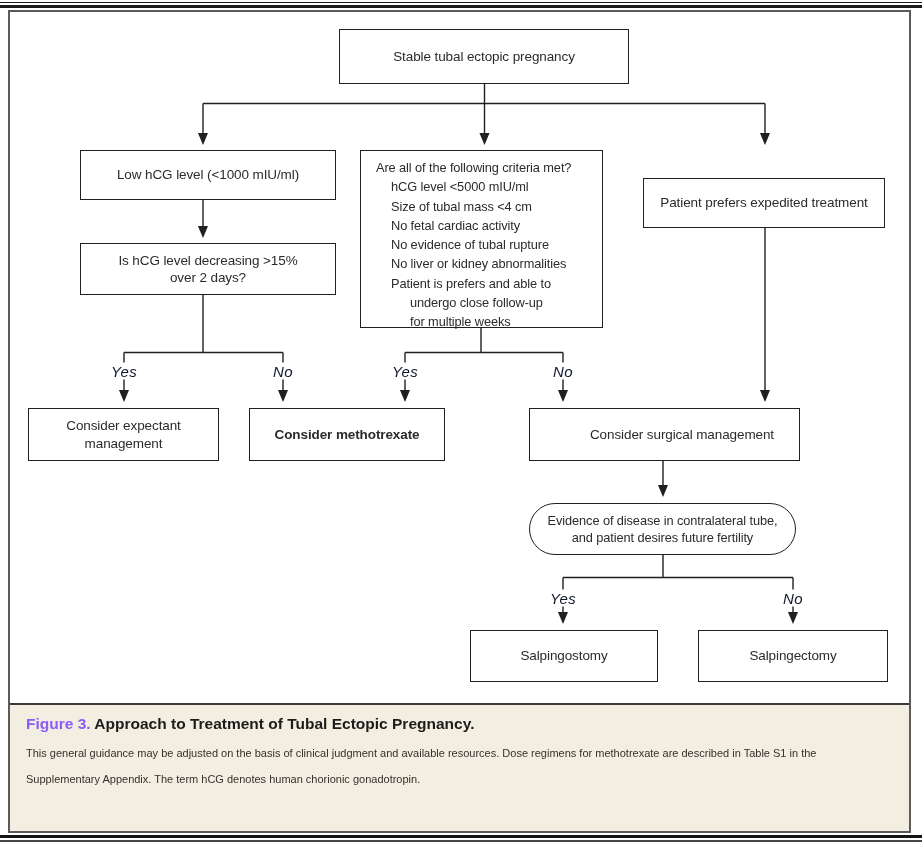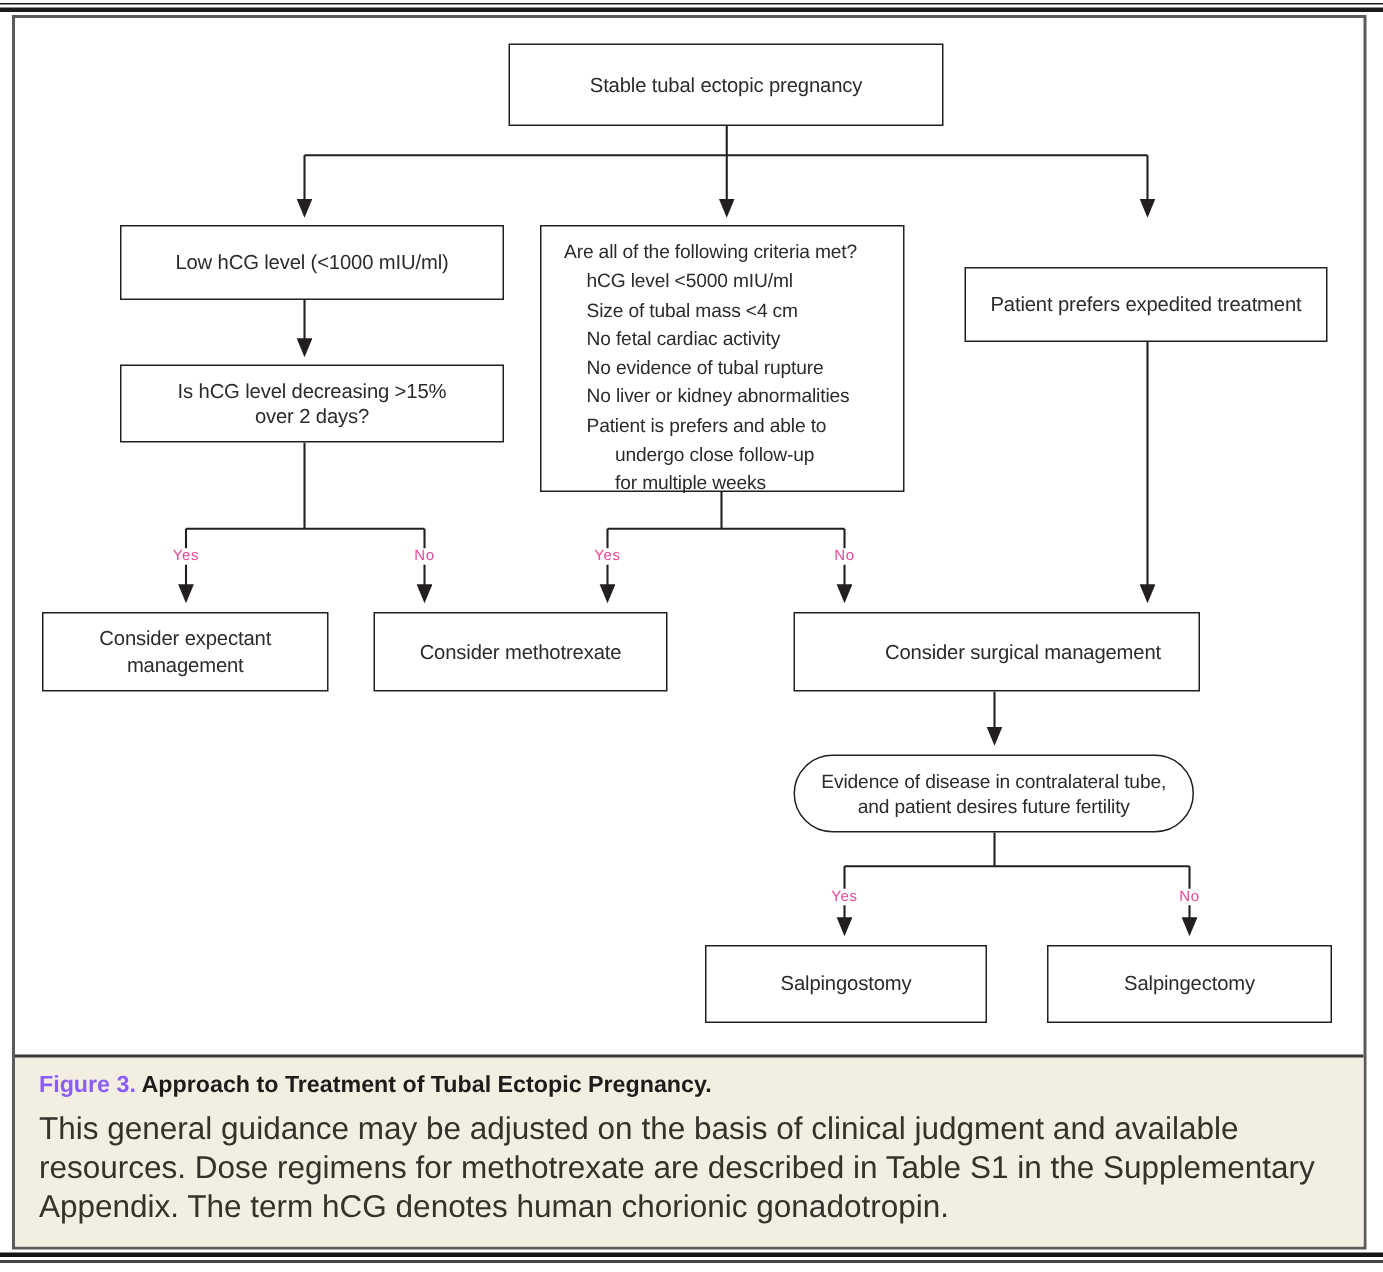--- a/index.html
+++ b/index.html
@@ -27,31 +27,31 @@
     display:flex;flex-direction:column;align-items:center;justify-content:center;
     font-size:13.5px;line-height:17.5px;color:#2b2b2b;letter-spacing:-0.1px;
   }
   .box .ln{white-space:nowrap;}
   .box-criteria{align-items:flex-start;justify-content:flex-start;padding:7px 8px 6px 15px;line-height:19.3px;font-size:12.8px;}
   .box-criteria .ind1{padding-left:15px;}
   .box-criteria .ind2{padding-left:34px;}
   .box-evidence{font-size:12.8px;border-radius:26px;}
   .edge-label{
     position:absolute;transform:translate(-50%,-50%);
-    background:#fff;padding:0 5px;font-size:10px;letter-spacing:0.4px;color:#ec4899;
+    background:#fff;padding:0 5px;font-size:15px;letter-spacing:0.4px;color:#0f172a;font-style:italic;
   }
   
   .caption{
     position:absolute;left:0;right:0;bottom:0;top:691px;
     background:#f3eee2;border-top:2px solid #3a3a3a;box-sizing:border-box;
     padding:10px 26px 10px 16px;
   }
   .cap-title{margin:0 0 7px 0;font-size:15.5px;font-weight:bold;color:#1e1c1a;}
   .cap-fig{color:#8b5cf6;}
-  .cap-body{margin:0;font-size:21px;line-height:26px;color:#35312b;}
+  .cap-body{margin:0;font-size:11px;line-height:26px;color:#35312b;}
 </style>
 </head>
 <body>
 
 <div class="page">
 
   <div class="rule rule-top-thin"></div>
   <div class="rule rule-top-thick"></div>
 
   <div class="frame">
@@ -116,21 +116,21 @@
     <div class="box" style="left:80px;top:243px;width:256px;height:52px;">
       <div class="ln">Is hCG level decreasing &gt;15%</div>
       <div class="ln">over 2 days?</div>
     </div>
 
     <div class="box" style="left:28px;top:408px;width:191px;height:53px;">
       <div class="ln">Consider expectant</div>
       <div class="ln">management</div>
     </div>
 
-    <div class="box" style="left:249px;top:408px;width:196px;height:53px;">
+    <div class="box" style="left:249px;top:408px;width:196px;height:53px;font-weight:bold;">
       <div class="ln">Consider methotrexate</div>
     </div>
 
     <div class="box" style="left:529px;top:408px;width:271px;height:53px;padding-left:35px;">
       <div class="ln">Consider surgical management</div>
     </div>
 
     <div class="box box-evidence" style="left:529px;top:503px;width:267px;height:52px;">
       <div class="ln">Evidence of disease in contralateral tube,</div>
       <div class="ln">and patient desires future fertility</div>

